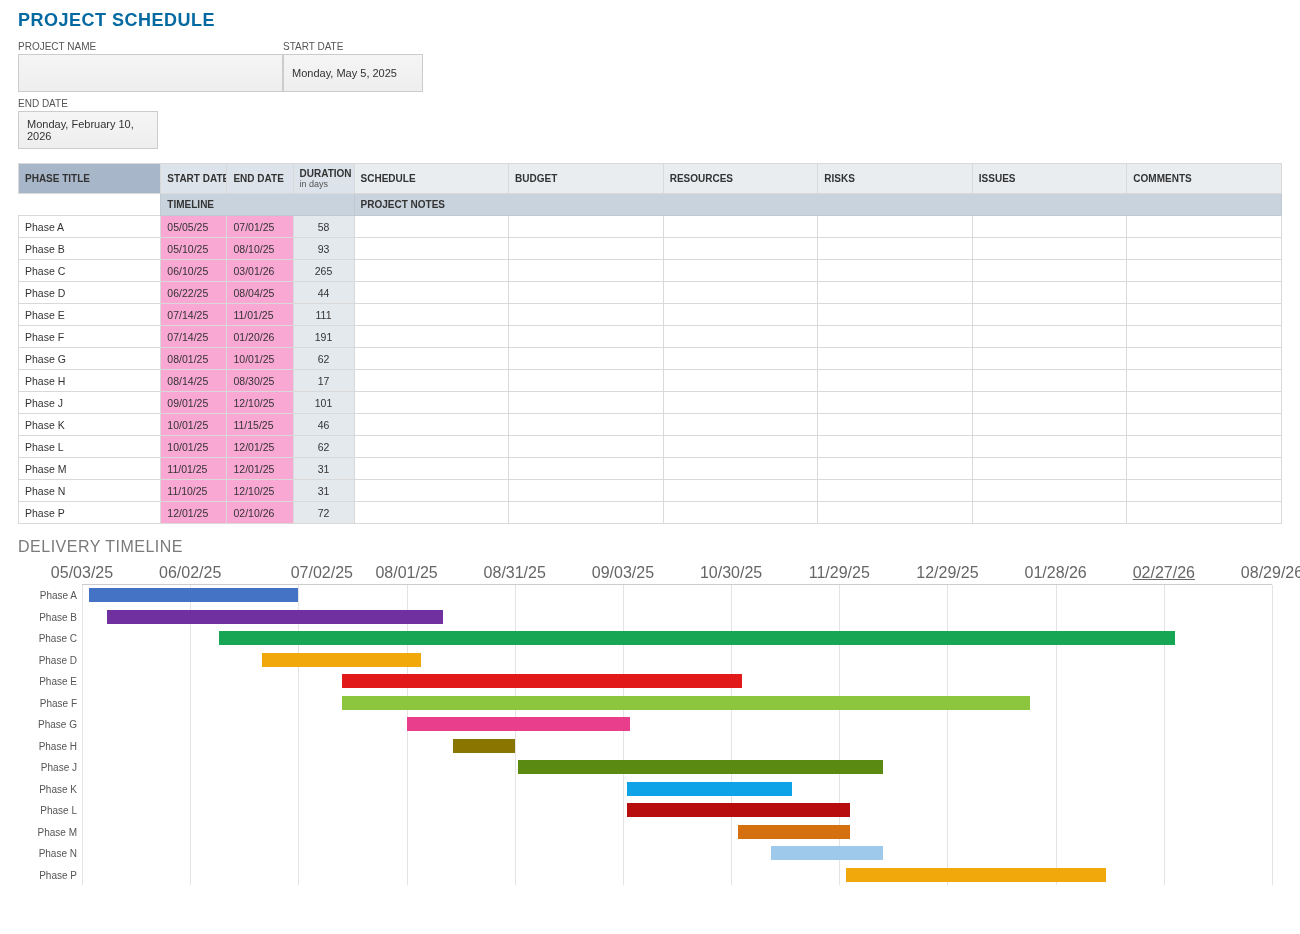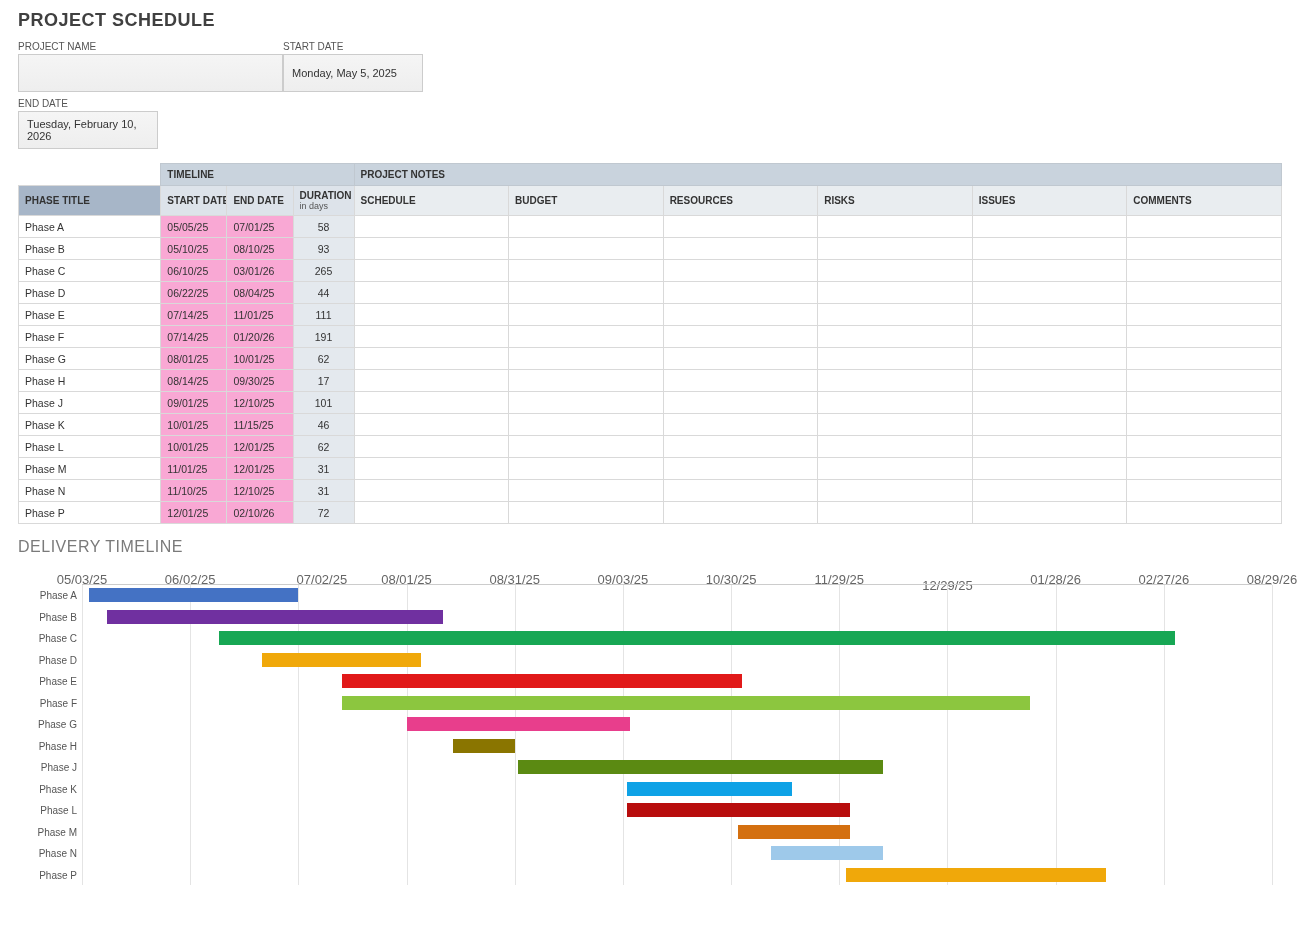--- a/index.html
+++ b/index.html
@@ -7,21 +7,21 @@
     font-family: Arial, Helvetica, sans-serif;
     background: #fff;
     width: 1300px;
     padding: 10px 18px;
     color: #333;
     font-size: 11px;
   }
   .title {
     font-size: 18px;
     font-weight: 700;
-    color: #404040;
+    color: #0369a1;
     letter-spacing: 0.5px;
     margin-bottom: 10px;
   }
   .info-row {
     display: flex;
     margin-bottom: 6px;
   }
   .info-group { }
   .info-label {
     font-size: 10px;
@@ -113,22 +113,22 @@
     width: 1250px;
     margin-left: 4px;
   }
   .chart-axis {
     position: relative;
     height: 20px;
     margin-left: 60px;
   }
   .chart-axis .tick {
     position: absolute;
-    top: 8px;
-    font-size: 13px;
+    top: 0;
+    font-size: 16px;
     color: #666;
     transform: translateX(-50%);
   }
   .chart-body {
     position: relative;
     margin-left: 60px;
     border-top: 1px solid #ccc;
   }
   .grid-line {
     position: absolute;
@@ -168,58 +168,58 @@
     <div class="info-field"></div>
   </div>
   <div class="info-group">
     <div class="info-label">START DATE</div>
     <div class="info-field small">Monday, May 5, 2025</div>
   </div>
 </div>
 <div class="info-row">
   <div class="info-group">
     <div class="info-label">END DATE</div>
-    <div class="info-field small">Tuesday, February 10, 2026</div>
+    <div class="info-field small">Monday, February 10, 2026</div>
   </div>
 </div>
 
 <div class="table-wrap">
 <table>
   <colgroup>
     <col class="col-phase">
     <col class="col-date">
         <col class="col-date">
         <col class="col-dur">
     <col class="col-note">
         <col class="col-note">
         <col class="col-note">
     <col class="col-note">
         <col class="col-note">
         <col class="col-note">
   </colgroup>
   <thead>
     <tr>
-      <th class="hdr-blank"></th>
-      <th class="hdr-group" colspan="3">TIMELINE</th>
-      <th class="hdr-group" colspan="6">PROJECT NOTES</th>
-    </tr>
-    <tr>
       <th class="hdr-phase">PHASE TITLE</th>
       <th class="hdr-sub">START DATE</th>
       <th class="hdr-sub">END DATE</th>
       <th class="hdr-sub">
         <span>DURATION</span><small>in days</small>
       </th>
       <th class="hdr-notes">SCHEDULE</th>
       <th class="hdr-notes">BUDGET</th>
       <th class="hdr-notes">RESOURCES</th>
       <th class="hdr-notes">RISKS</th>
       <th class="hdr-notes">ISSUES</th>
       <th class="hdr-notes">COMMENTS</th>
     </tr>
+    <tr>
+      <th class="hdr-blank"></th>
+      <th class="hdr-group" colspan="3">TIMELINE</th>
+      <th class="hdr-group" colspan="6">PROJECT NOTES</th>
+    </tr>
   </thead>
   <tbody id="schedule-body">
         <tr>
           <td class="cell-white">Phase A</td>
           <td class="cell-lt">05/05/25</td>
           <td class="cell-lt">07/01/25</td>
           <td class="cell-dur">58</td>
           <td class="cell-white"></td>
           <td class="cell-white"></td>
           <td class="cell-white"></td>
@@ -295,21 +295,21 @@
           <td class="cell-white"></td>
           <td class="cell-white"></td>
           <td class="cell-white"></td>
           <td class="cell-white"></td>
           <td class="cell-white"></td>
           <td class="cell-white"></td>
         </tr>
         <tr>
           <td class="cell-white">Phase H</td>
           <td class="cell-lt">08/14/25</td>
-          <td class="cell-lt">09/30/25</td>
+          <td class="cell-lt">08/30/25</td>
           <td class="cell-dur">17</td>
           <td class="cell-white"></td>
           <td class="cell-white"></td>
           <td class="cell-white"></td>
           <td class="cell-white"></td>
           <td class="cell-white"></td>
           <td class="cell-white"></td>
         </tr>
         <tr>
           <td class="cell-white">Phase J</td>
@@ -392,23 +392,23 @@
 <div class="chart">
   <div class="chart-axis" id="chart-axis">
       <div class="tick" style="left: 0px;">05/03/25</div>
       <div class="tick" style="left: 108.182px;">06/02/25</div>
       <div class="tick" style="left: 216.364px; padding-left: 47px;">07/02/25</div>
       <div class="tick" style="left: 324.545px;">08/01/25</div>
       <div class="tick" style="left: 432.727px;">08/31/25</div>
       <div class="tick" style="left: 540.909px;">09/03/25</div>
       <div class="tick" style="left: 649.091px;">10/30/25</div>
       <div class="tick" style="left: 757.273px;">11/29/25</div>
-      <div class="tick" style="left: 865.455px; margin-top: 6px;">12/29/25</div>
+      <div class="tick" style="left: 865.455px;">12/29/25</div>
       <div class="tick" style="left: 973.636px;">01/28/26</div>
-      <div class="tick" style="left: 1081.82px;">02/27/26</div>
+      <div class="tick" style="left: 1081.82px; text-decoration: underline;">02/27/26</div>
       <div class="tick" style="left: 1190px;">08/29/26</div>
     </div>
   <div class="chart-body" id="chart-body" style="height: 301px;">
       <div class="grid-line" style="left: 0px;"></div>
       <div class="grid-line" style="left: 108.182px;"></div>
       <div class="grid-line" style="left: 216.364px;"></div>
       <div class="grid-line" style="left: 324.545px;"></div>
       <div class="grid-line" style="left: 432.727px;"></div>
       <div class="grid-line" style="left: 540.909px;"></div>
       <div class="grid-line" style="left: 649.091px;"></div>

